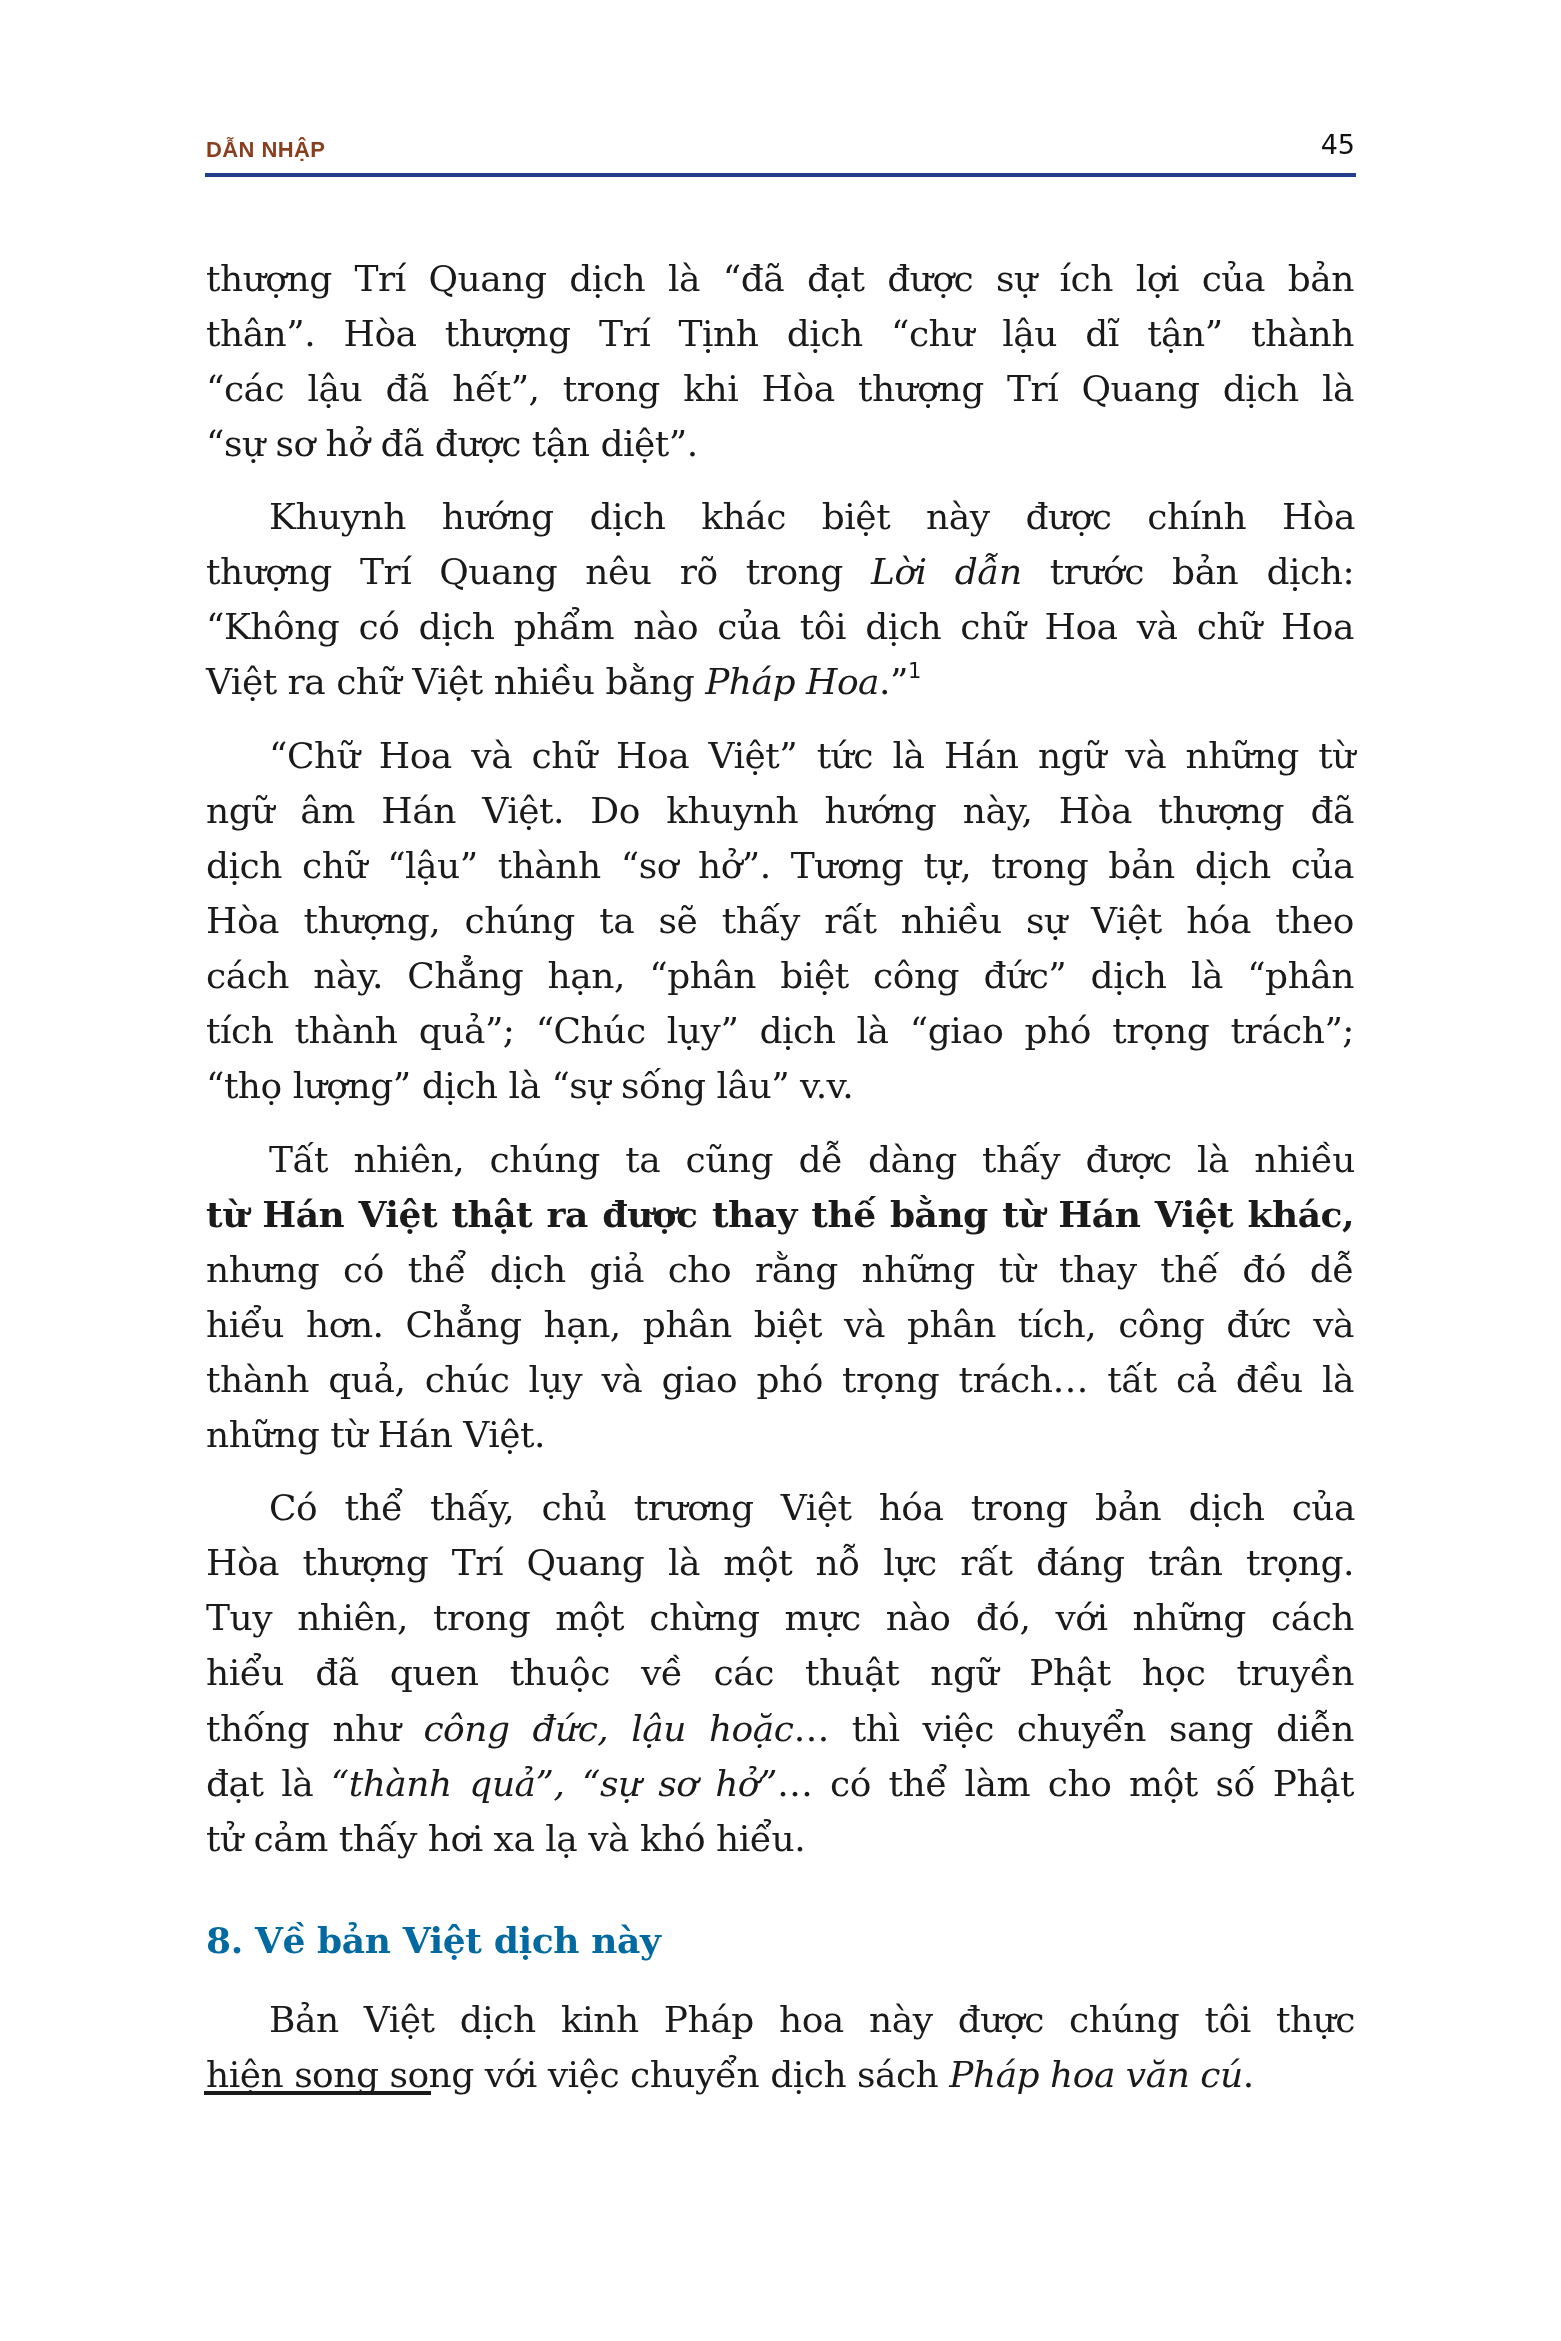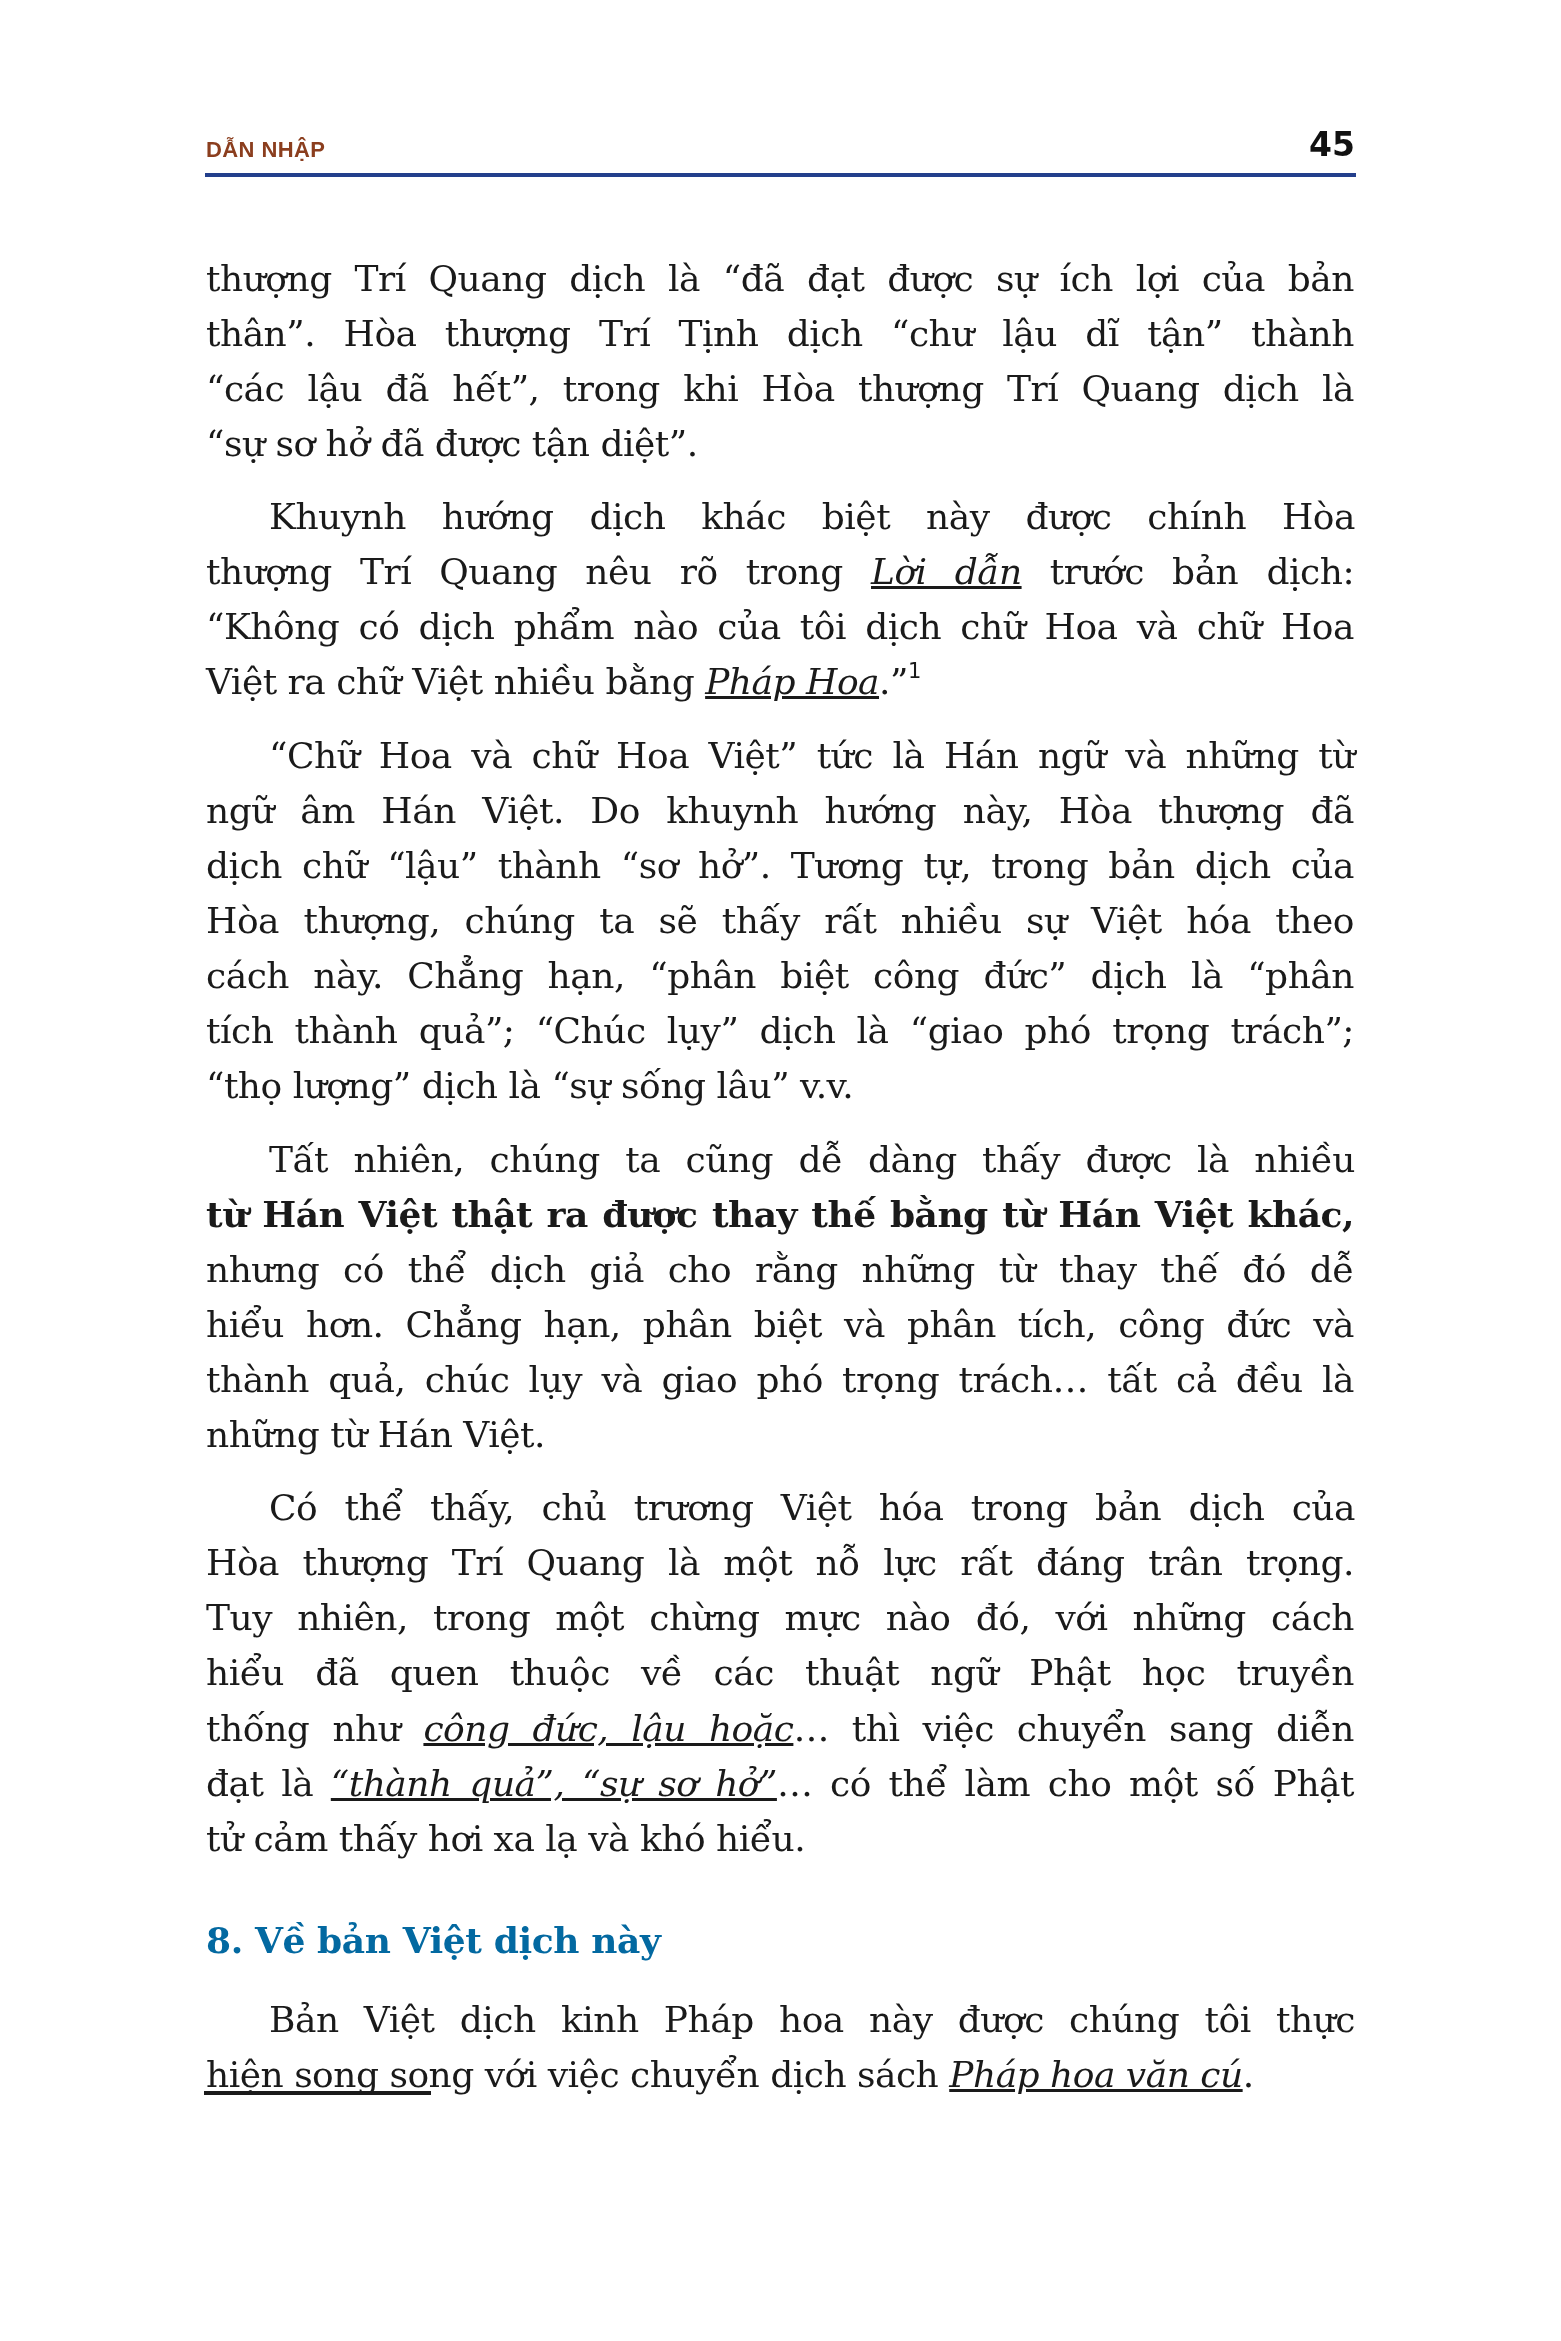--- a/index.html
+++ b/index.html
@@ -6,42 +6,42 @@
   body { width: 1561px; height: 2342px; position: relative; overflow: hidden; }
   .page { position: absolute; left: 0; top: 0; width: 1561px; height: 2342px; background: #fff; }
 
   .running-head {
     position: absolute; left: 206px; top: 134px;
     font-family: "Liberation Sans", sans-serif; font-weight: bold;
     font-size: 22px; letter-spacing: 0.4px; color: #8b3e1e; line-height: 31px;
   }
   .page-number {
     position: absolute; right: 206px; top: 129px;
-    font-family: "DejaVu Sans", sans-serif; font-weight: bold;
-    font-size: 33px; color: #111; line-height: 31px;
+    font-family: "DejaVu Sans", sans-serif; font-weight: normal;
+    font-size: 27px; color: #111; line-height: 31px;
   }
   .head-rule {
     position: absolute; left: 205px; top: 173px; width: 1151px; height: 4.3px;
     background: #233f8c;
   }
 
   .body-text {
     font-family: "DejaVu Serif", serif;
     font-size: 36px; color: #1a1a1a;
   }
   .line {
     position: absolute; left: 206px; width: 1148px;
     height: 55px; line-height: 55px;
     white-space: nowrap;
     text-align: justify; text-align-last: justify;
     letter-spacing: -0.5px;
   }
   .line.last { text-align-last: left; }
   .line.indent { left: 269px; width: 1086px; }
-  .line i, .fn i { font-style: italic; text-decoration: underline; }
+  .line i, .fn i { font-style: italic; }
   sup.fnref { font-size: 21px; vertical-align: 15.6px; line-height: 0; font-family: "DejaVu Sans", sans-serif; }
 
   .heading {
     position: absolute; left: 206px;
     font-family: "DejaVu Serif", serif; font-weight: bold;
     font-size: 36px; color: #0369a1; line-height: 55px; height: 55px;
     letter-spacing: -0.4px;
   }
 
   .fn-rule {

